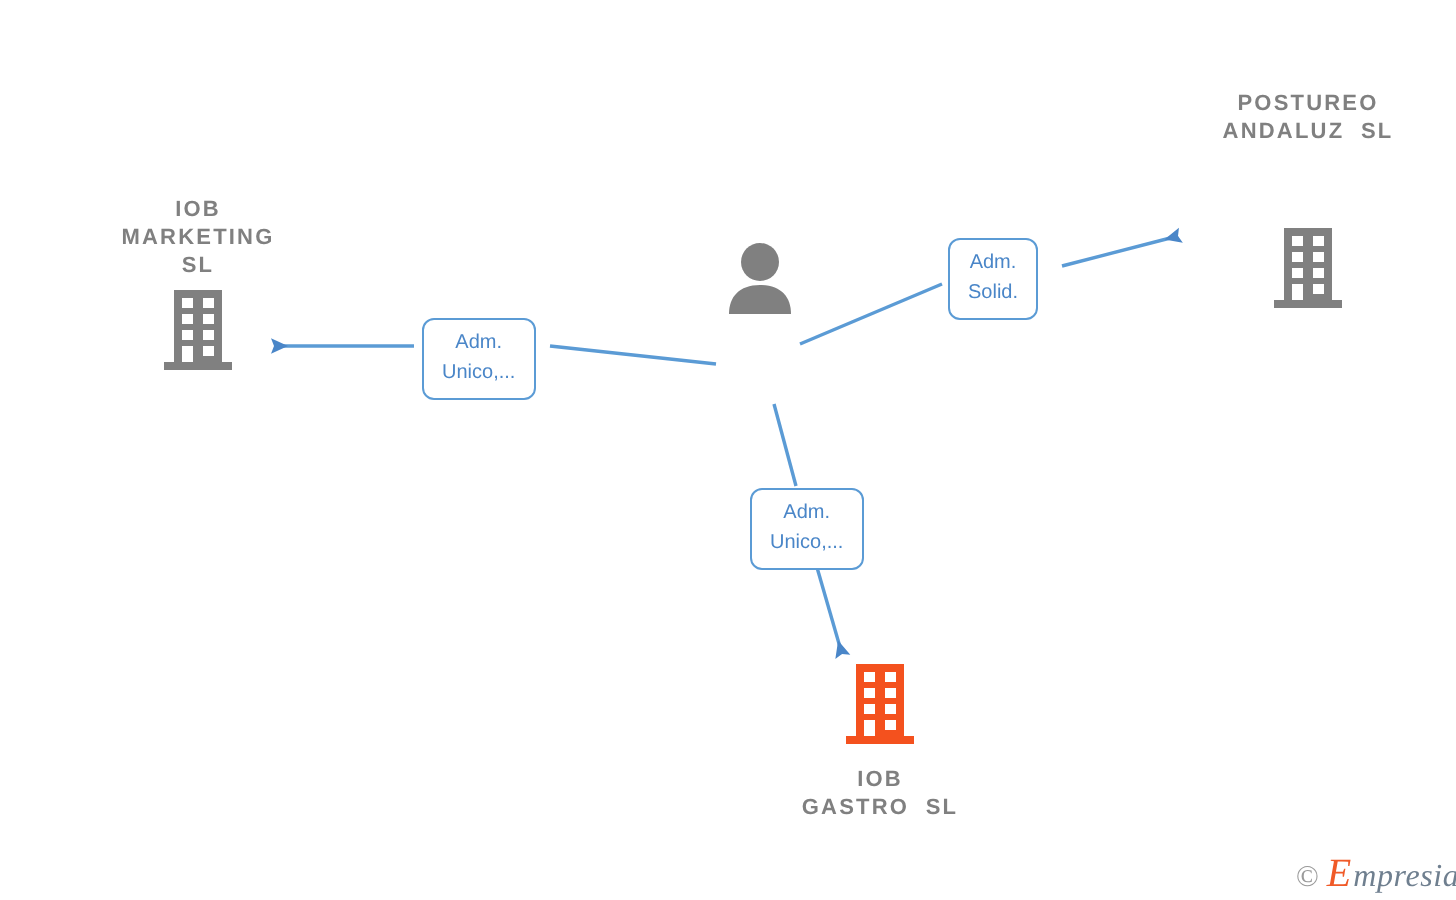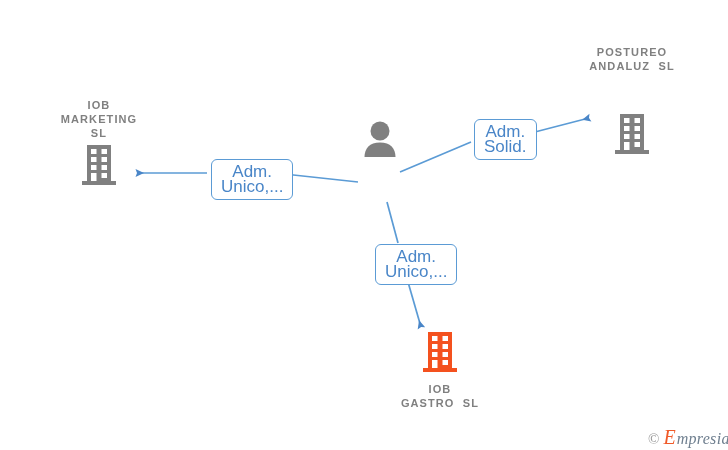--- a/index.html
+++ b/index.html
@@ -55,21 +55,21 @@
   .label-above { margin-bottom: 3px; }
   .label-below { margin-top: 4px; }
 
   
   .edge-label {
     position: absolute;
     border: 1.3px solid #5b9bd5;
     border-radius: 6px;
     background: #ffffff;
     color: #4a86c8;
-    font-size: 17px;
+    font-size: 10px;
     line-height: 15px;
     text-align: center;
     padding: 4px 9px 5px 9px;
     white-space: pre;
     box-sizing: border-box;
   }
 
   
   #watermark {
     position: absolute;
@@ -139,21 +139,21 @@
         <rect x="10" y="14" width="5.5" height="5" fill="#ffffff"></rect>
         <rect x="20.5" y="14" width="5.5" height="5" fill="#ffffff"></rect>
         <rect x="10" y="22" width="5.5" height="5" fill="#ffffff"></rect>
         <rect x="20.5" y="22" width="5.5" height="5" fill="#ffffff"></rect>
         <rect x="10" y="30" width="5.5" height="8" fill="#ffffff"></rect>
         <rect x="20.5" y="30" width="5.5" height="5" fill="#ffffff"></rect>
       </svg>
     </span>
   </div>
 
-  <div class="node" style="left:557px; top:45px;gap:36px;">
+  <div class="node" style="left:579px; top:45px;gap:36px;">
     <div class="node-label label-above">POSTUREO
 ANDALUZ  SL</div>
     <span class="node-icon">
       <svg width="36" height="44" viewBox="0 0 36 44" xmlns="http://www.w3.org/2000/svg">
         <rect x="6" y="2" width="24" height="36" fill="#808080"></rect>
         <rect x="1" y="38" width="34" height="4" fill="#808080"></rect>
         <rect x="10" y="6" width="5.5" height="5" fill="#ffffff"></rect>
         <rect x="20.5" y="6" width="5.5" height="5" fill="#ffffff"></rect>
         <rect x="10" y="14" width="5.5" height="5" fill="#ffffff"></rect>
         <rect x="20.5" y="14" width="5.5" height="5" fill="#ffffff"></rect>

